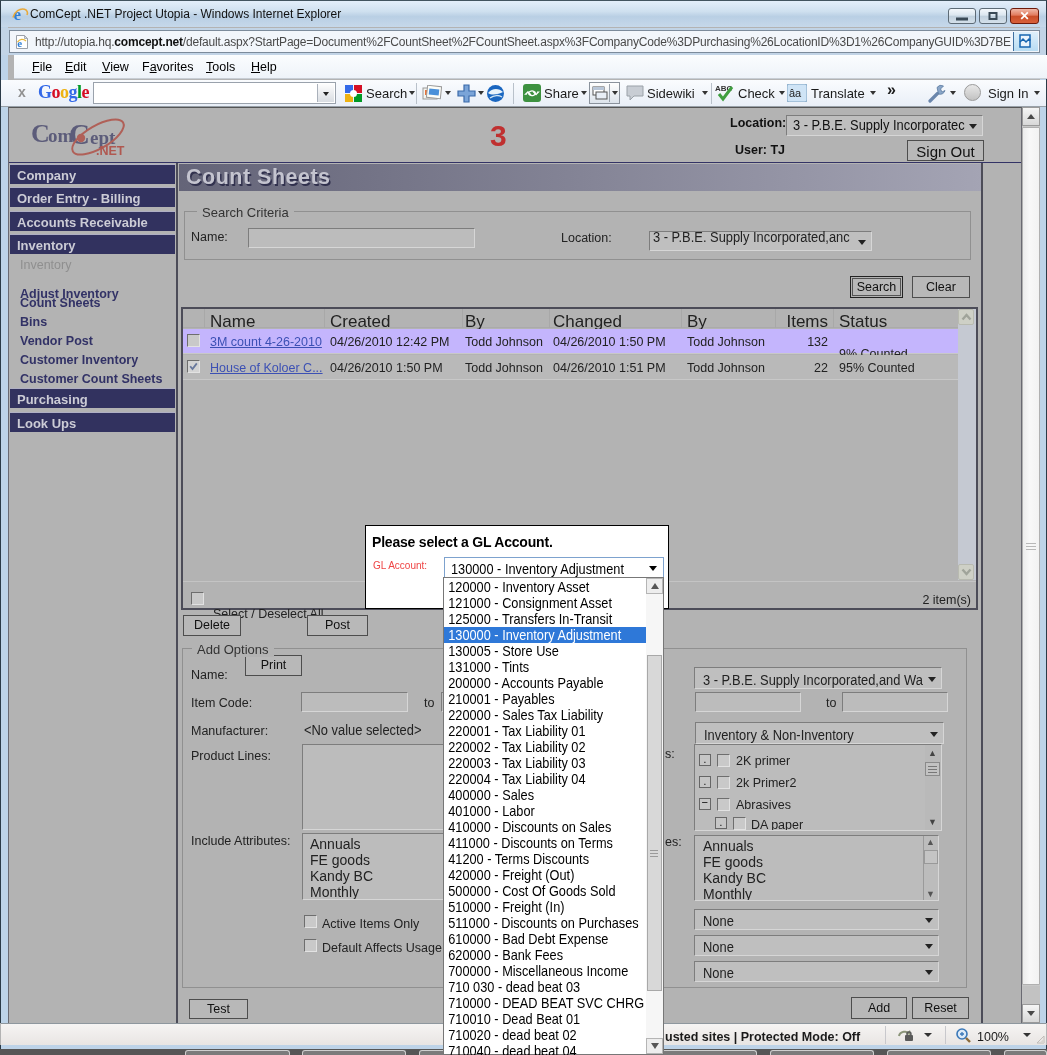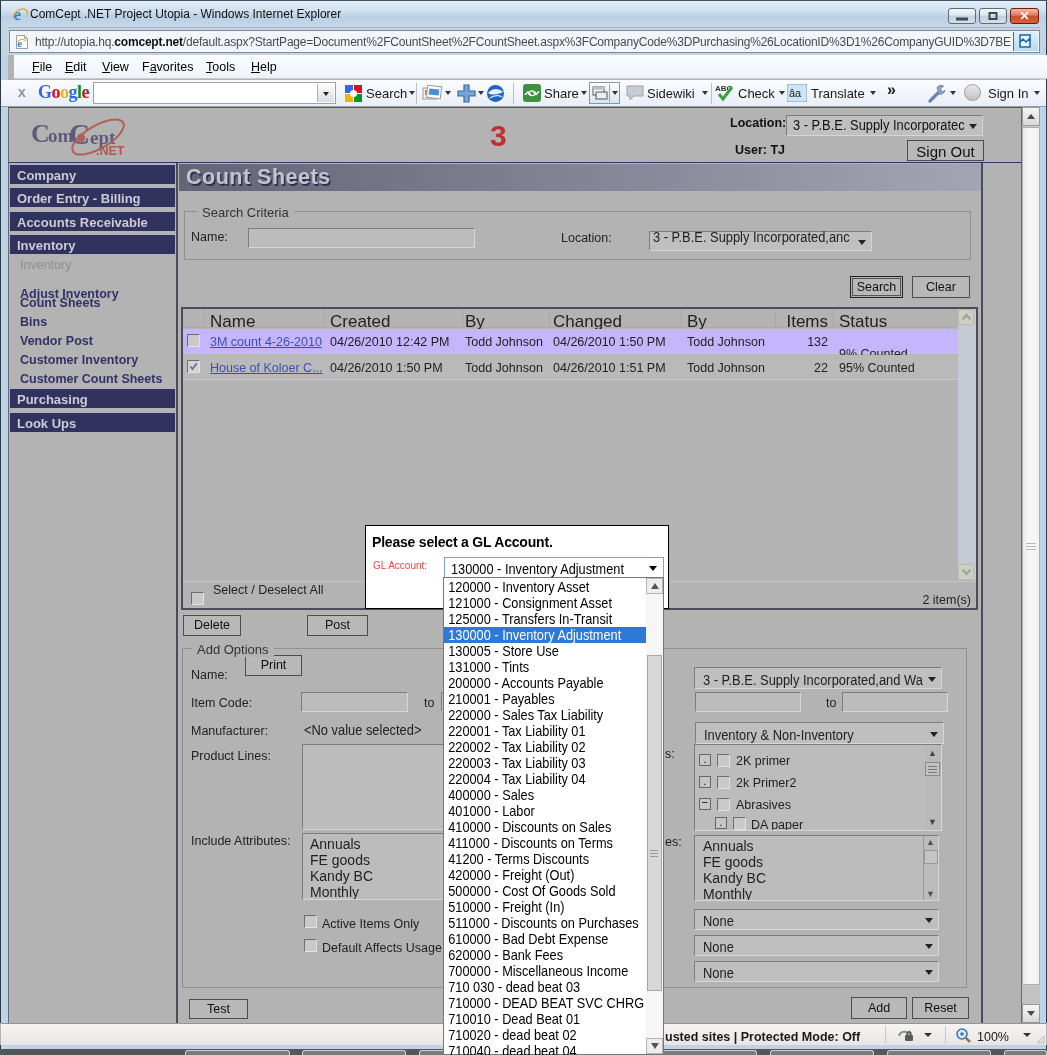--- a/index.html
+++ b/index.html
@@ -318,21 +318,21 @@
               <path d="M1.5 6.5 L5.5 2 L9.5 6.5" stroke="#a0a49a" stroke-width="2.4" fill="none"></path>
             </svg>
           <div style="position:absolute;bottom:0;left:0;width:16px;height:16px;background:#ced0c6;border:1px solid #b8bab0;border-radius:2px;"></div>
           <svg style="position:absolute;bottom:4px;left:3px;" width="11" height="8" viewBox="0 0 11 8">
               <path d="M1.5 1.5 L5.5 6 L9.5 1.5" stroke="#a0a49a" stroke-width="2.4" fill="none"></path>
             </svg>
         </div>
 
         <div style="position:absolute;left:0;top:272px;width:793px;height:27px;border-top:1px solid #c4c4c4;background:#b3b3b3;font-size:12.5px;color:#222;">
           <div class="cbx" style="position:absolute;left:8px;top:10px;"></div>
-          <span style="position:absolute;left:30px;top:1px;">Select / Deselect All</span>
+          <span style="position:absolute;left:30px;top:25px;">Select / Deselect All</span>
           <span style="position:absolute;left:638px;top:11px;width:150px;text-align:right;">2 item(s)</span>
         </div>
       </div>
 
       <div class="abs gbtn" style="left:4px;top:452px;width:58px;height:21px;padding-top:2px;">Delete</div>
       <div class="abs gbtn" style="left:66px;top:452px;width:57px;height:21px;padding-top:2px;margin-top:40px;">Print</div>
       <div class="abs gbtn" style="left:128px;top:452px;width:61px;height:21px;padding-top:2px;">Post</div>
 
       <div class="abs" style="left:3px;top:485px;width:785px;height:340px;border:1px solid #909090;"></div>
       <span class="abs" style="left:13px;top:479px;font-size:13px;color:#333;background:#b3b3b3;padding:0 5px;">Add Options</span>

